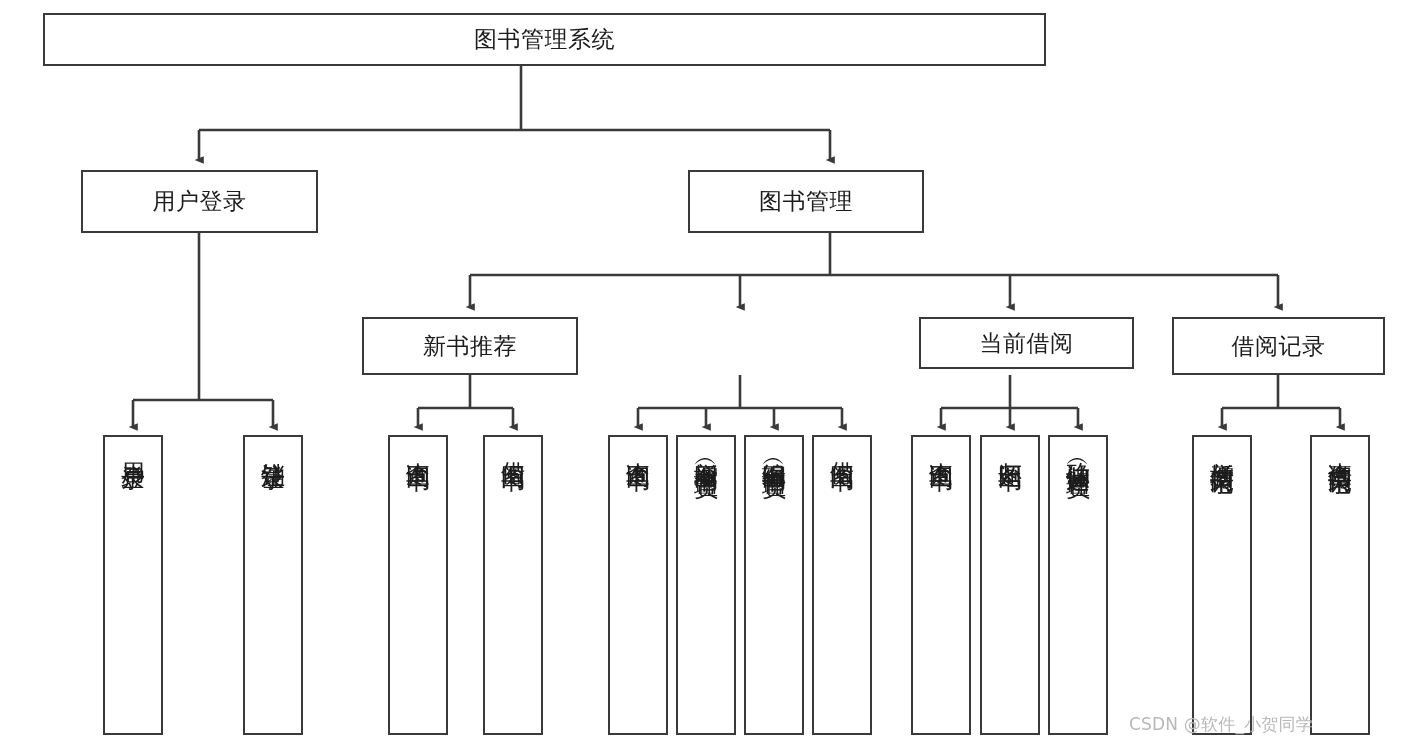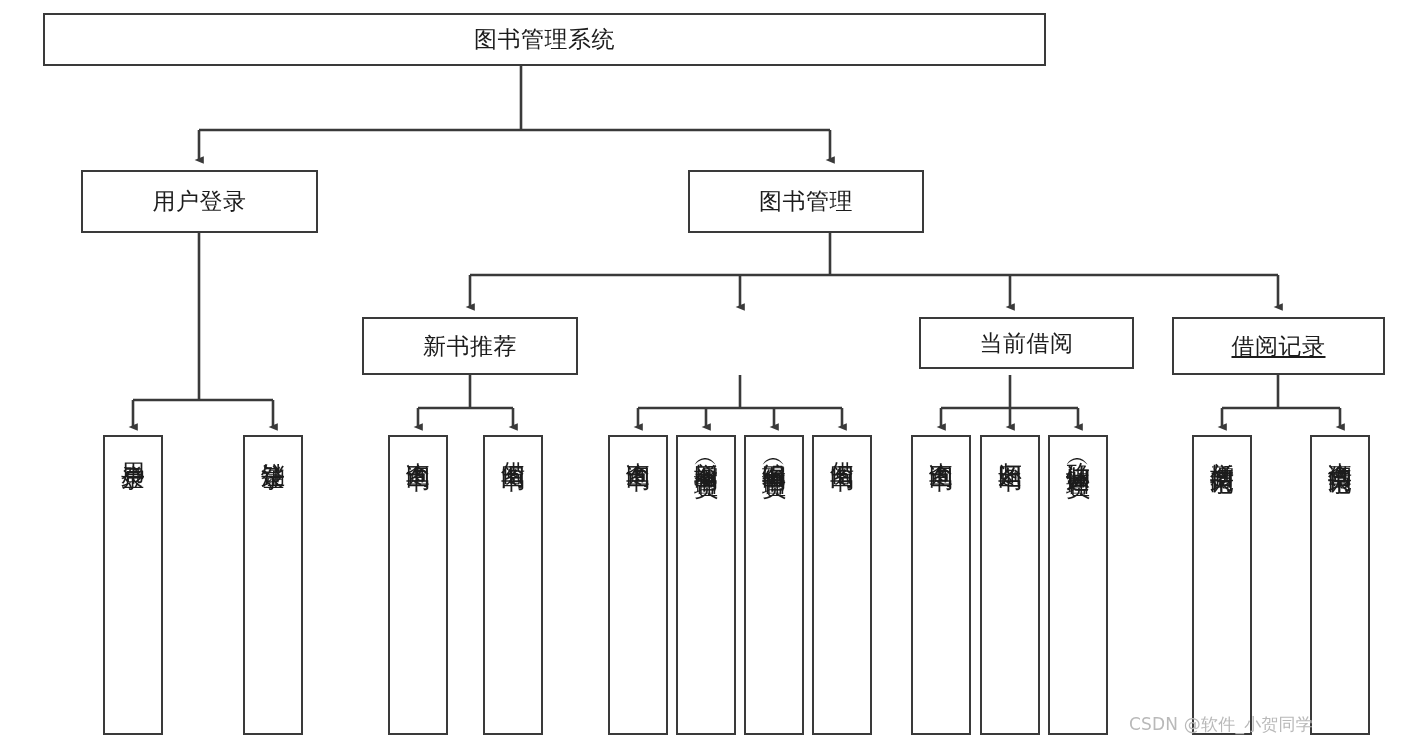--- a/index.html
+++ b/index.html
@@ -127,21 +127,21 @@
   <div class="node horiz" style="left:688px; top:170px; width:236px; height:63px;justify-content:center;">
     <span>图书管理</span>
   </div>
 
   <div class="node horiz" style="left:362px; top:317px; width:216px; height:58px;">
     <span>新书推荐</span>
   </div>
   <div class="node horiz" style="left:903px; top:317px; width:215px; height:52px;margin-left:16px;">
     <span>当前借阅</span>
   </div>
-  <div class="node horiz" style="left:1172px; top:317px; width:213px; height:58px;text-decoration:underline;">
+  <div class="node horiz" style="left:1172px; top:317px; width:213px; height:58px;">
     <span>借阅记录</span>
   </div>
 
   <div class="node vert" style="left:103px; top:435px; width:60px; height:300px;">
     <span class="vtext">用户登录</span>
   </div>
   <div class="node vert" style="left:243px; top:435px; width:60px; height:300px;">
     <span class="vtext">注销登录</span>
   </div>
 

